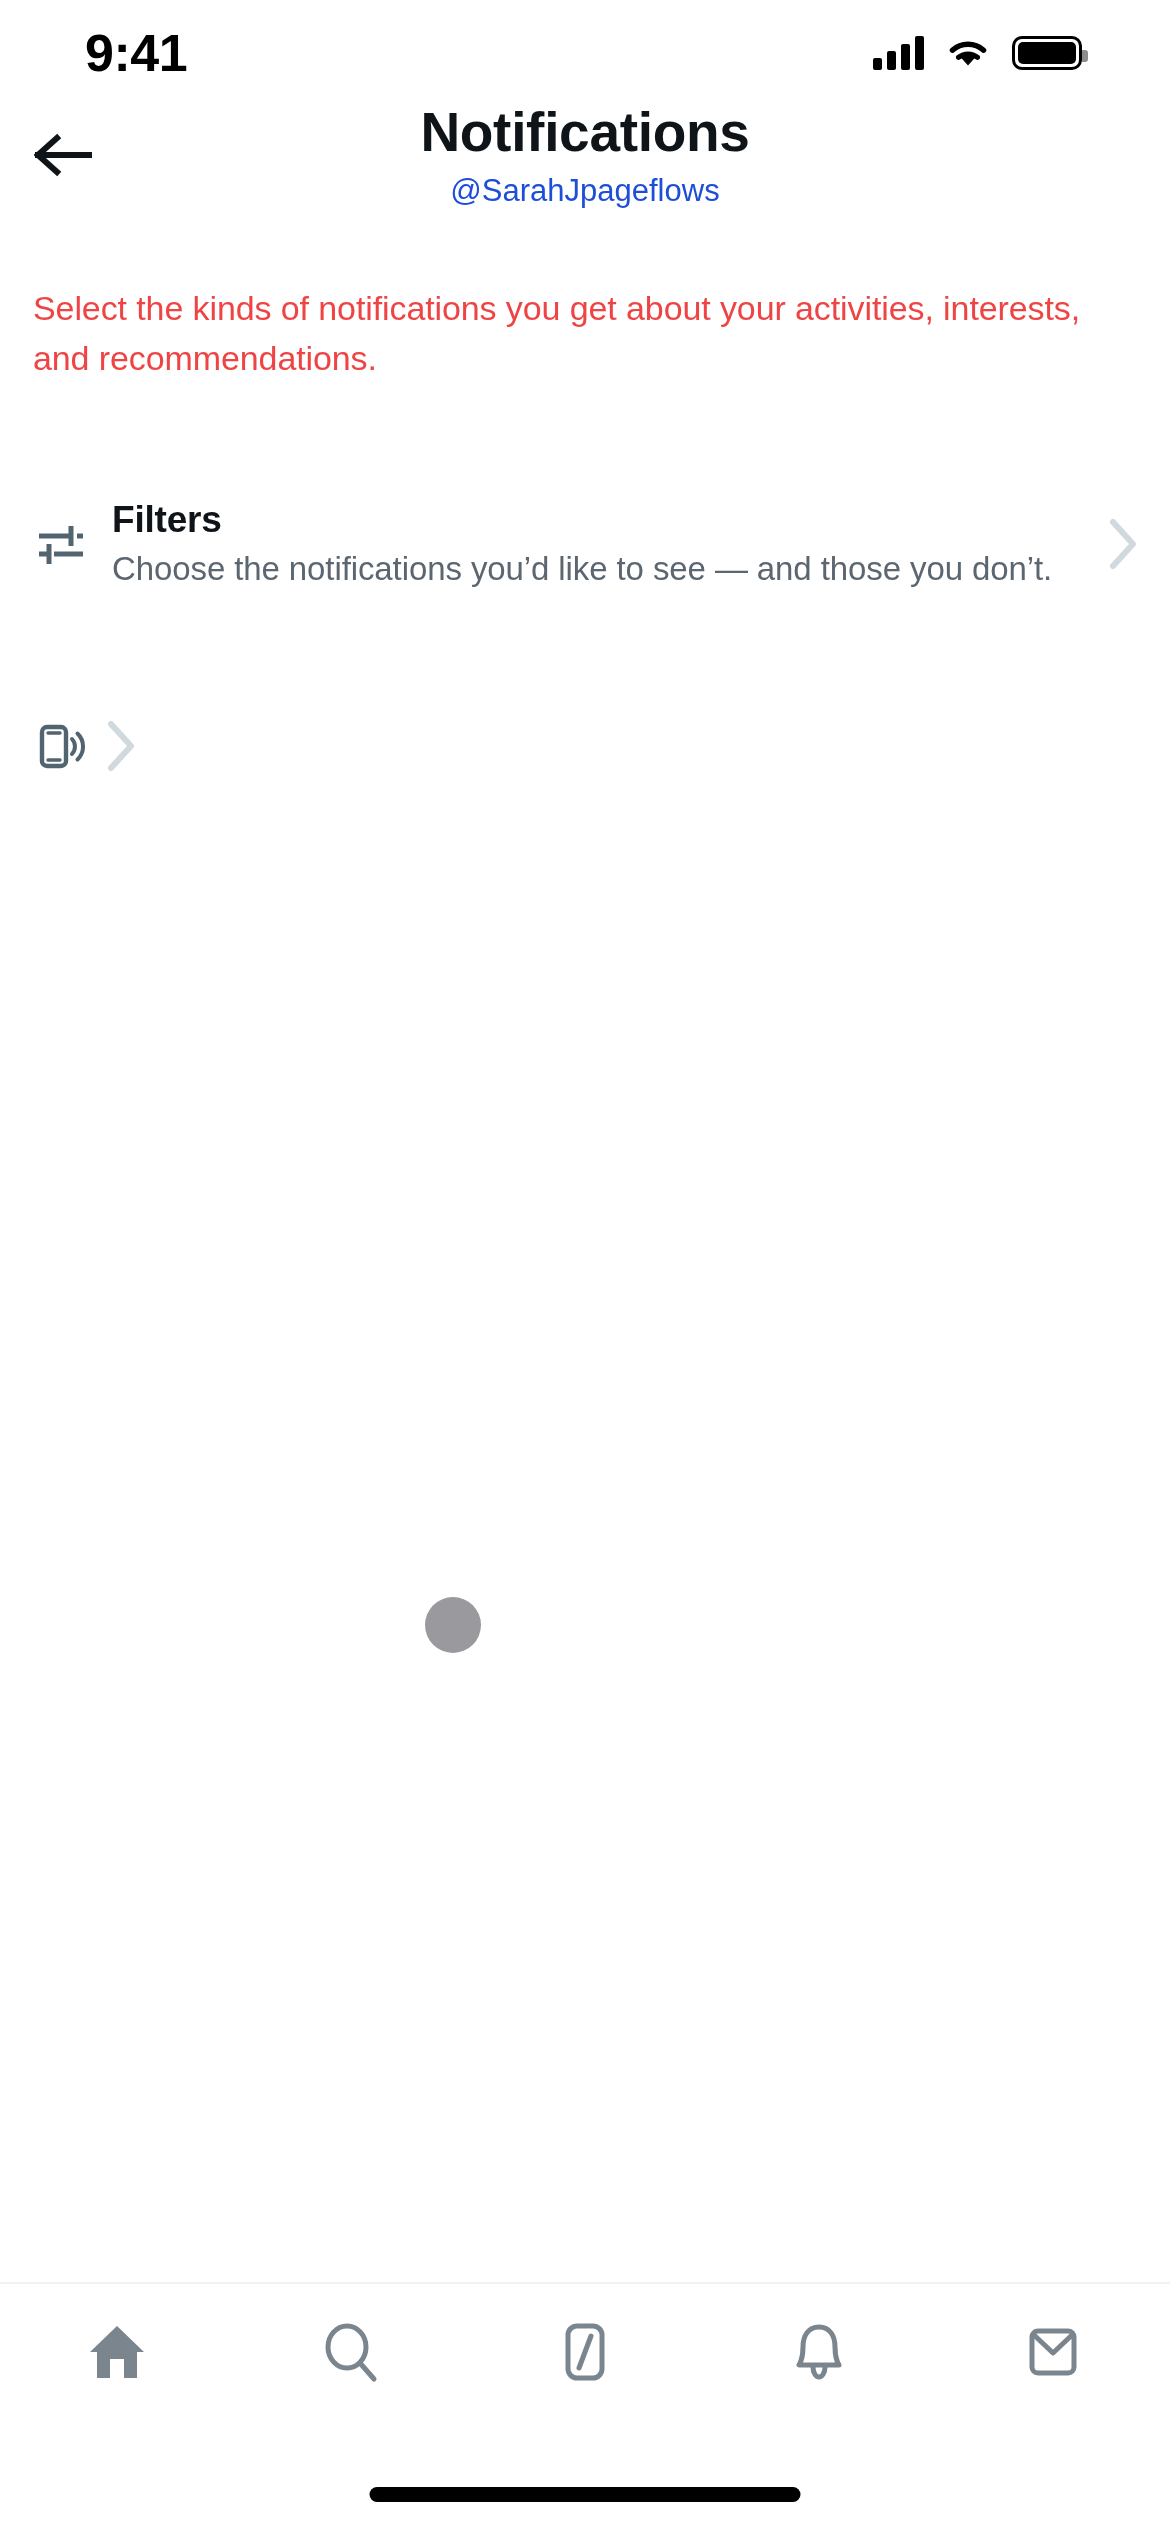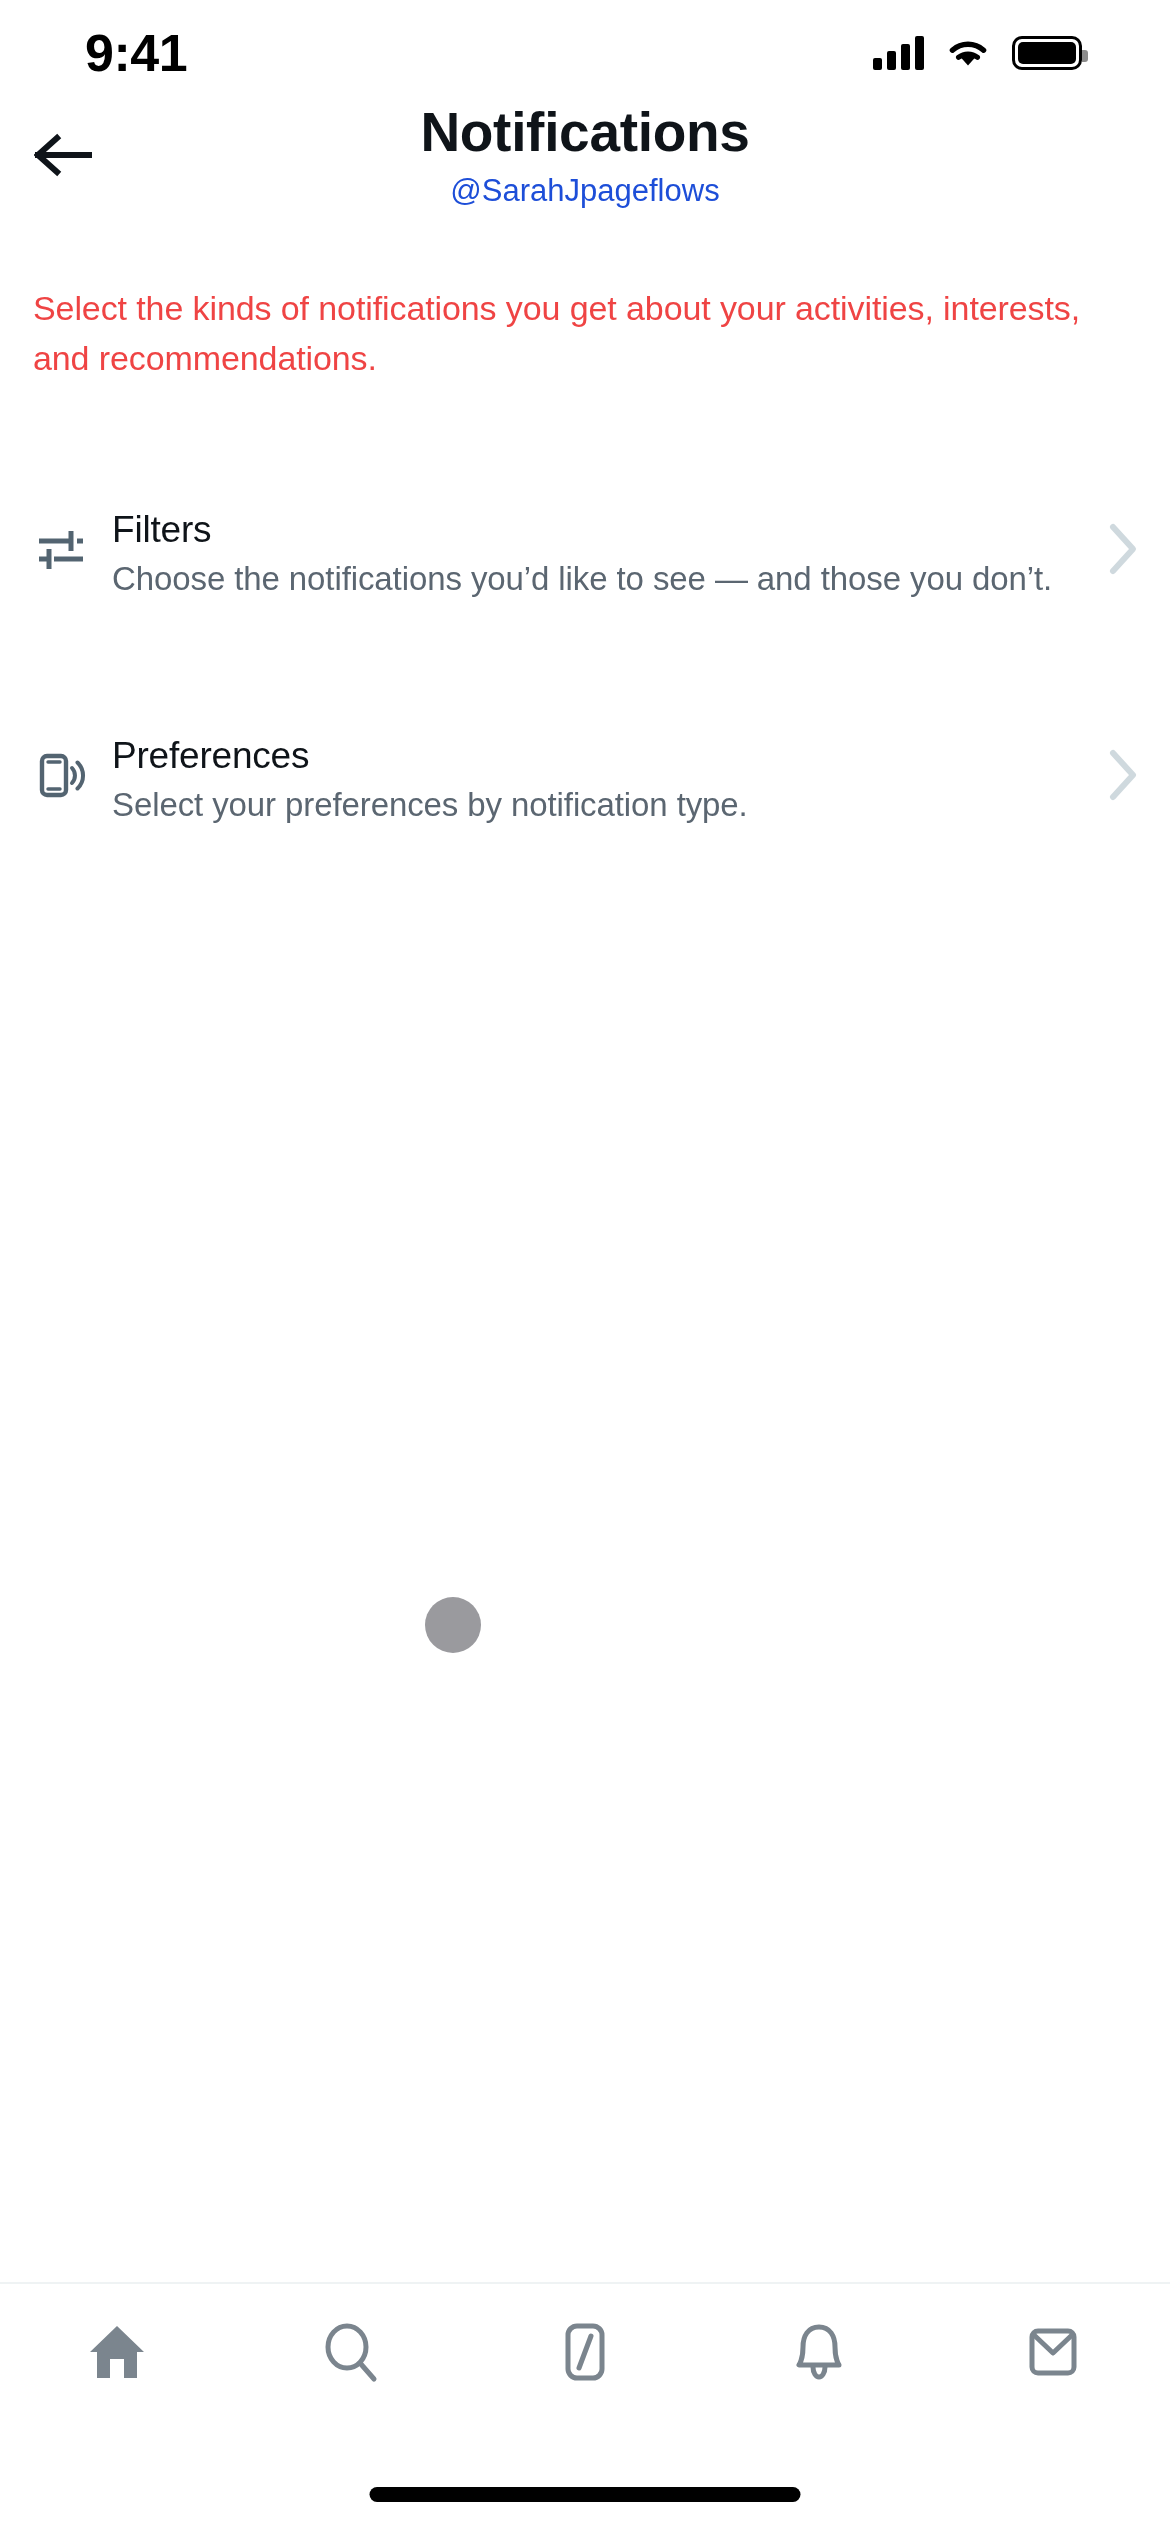--- a/index.html
+++ b/index.html
@@ -69,22 +69,22 @@
   .row{
     position:relative; display:flex; align-items:center;
     padding:26px 30px 26px 22px; min-height:120px; cursor:pointer;
   }
   .row-icon{
     width:76px; min-width:76px; display:flex; align-items:center; justify-content:center;
     color:#536471;
   }
   .row-body{ flex:1; padding-left:14px; padding-right:18px; }
   .row-title{
-    font-size:37px; font-weight:400; color:#0f1419; line-height:1.28;
-    letter-spacing:-0.2px; margin-bottom:3px;margin-top:10px;
+    font-size:37px; font-weight:700; color:#0f1419; line-height:1.28;
+    letter-spacing:-0.2px; margin-bottom:3px;
   }
   .row-desc{
     font-size:33px; font-weight:400; color:#5b6671; line-height:1.38;
     letter-spacing:-0.1px;
   }
   .row-chev{ width:40px; min-width:40px; display:flex; align-items:center;
              justify-content:flex-end; color:#cfd9de; }
   .row-gap{ height:68px; }
 
   
@@ -181,24 +181,20 @@
     <div class="row">
       <div class="row-icon">
         <svg width="54" height="54" viewBox="0 0 54 54">
           <rect x="9" y="8" width="24" height="39" rx="5" ry="5" stroke="#536471" stroke-width="4.4" fill="none"></rect>
           <line x1="15" y1="14" x2="27" y2="14" stroke="#536471" stroke-width="3.4" stroke-linecap="round"></line>
           <line x1="15" y1="41" x2="27" y2="41" stroke="#536471" stroke-width="3.4" stroke-linecap="round"></line>
           <path d="M39 20 A11 11 0 0 1 39 35" stroke="#536471" stroke-width="4" fill="none" stroke-linecap="round"></path>
           <path d="M44.5 14.5 A18 18 0 0 1 44.5 40.5" stroke="#536471" stroke-width="4" fill="none" stroke-linecap="round"></path>
         </svg>
       </div>
-      <div class="row-body">
-        <div class="row-title">Preferences</div>
-        <div class="row-desc">Select your preferences by notification type.</div>
-      </div>
       <div class="row-chev">
         <svg width="34" height="56" viewBox="0 0 34 56">
           <path d="M7 6 L27 28 L7 50" stroke="#cfd9de" stroke-width="6" fill="none" stroke-linecap="round" stroke-linejoin="round"></path>
         </svg>
       </div>
     </div>
 
   </div>
 
   <div class="touch-dot"></div>

